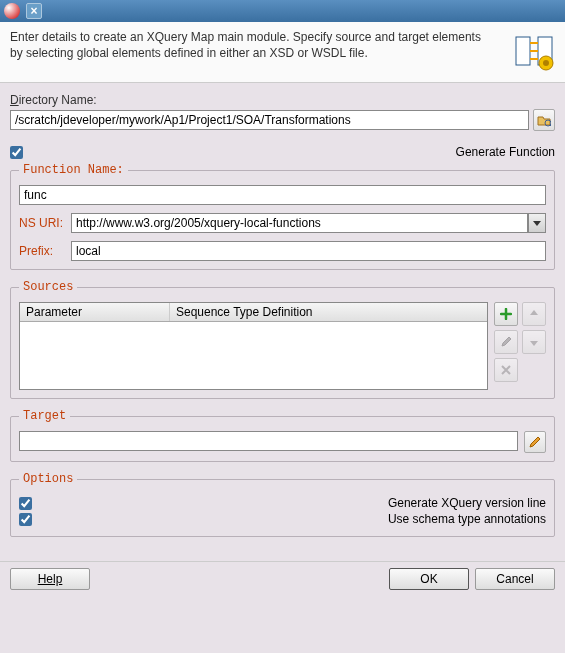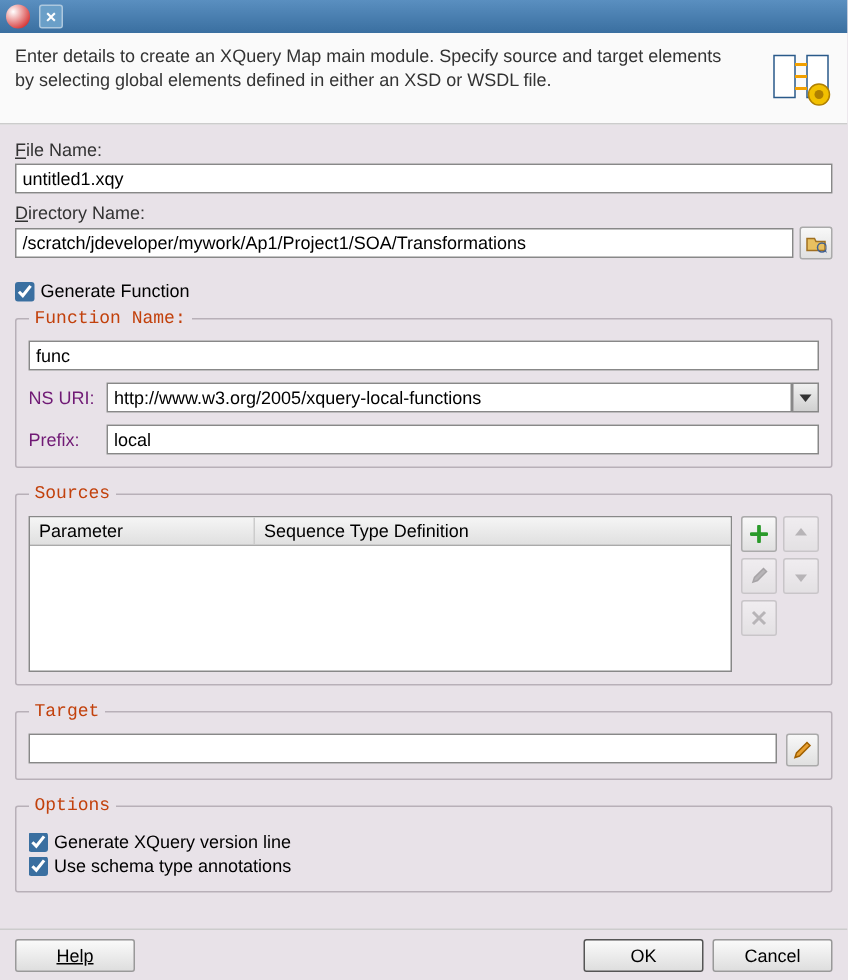--- a/index.html
+++ b/index.html
@@ -23,37 +23,37 @@
 
 .field-row { margin-bottom: 4px; }
 .field-label { display: block; margin-bottom: 2px; color: #333; }
 
 input[type="text"].full { width: 100%; height: 20px; padding: 2px 4px; border: 1px solid #888; background: white; }
 
 .dir-row { display: flex; gap: 4px; align-items: center; }
 .dir-row input { flex: 1; }
 .icon-btn { width: 22px; height: 22px; border: 1px solid #aaa; background: linear-gradient(to bottom, #f8f8f8, #e0e0e0); border-radius: 2px; display: flex; align-items: center; justify-content: center; cursor: pointer; }
 
-.check-row { display: flex; align-items: center; gap: 4px; margin: 14px 0 4px 0; }
+.check-row { display: flex; align-items: center; gap: 4px; margin: 14px 0 4px 0; justify-content: space-between; }
 input[type="checkbox"] { width: 13px; height: 13px; accent-color: #3a6fa0; }
 
 fieldset { border: 1px solid #b8b0b8; border-radius: 2px; padding: 8px; margin-bottom: 10px; }
 legend { color: #c2410c; padding: 0 4px; font-family: Liberation Mono, monospace; }
 
 .fn-grid { display: grid; grid-template-columns: auto 1fr; gap: 8px 8px; align-items: center; }
 .fn-grid .span-all { grid-column: 1 / -1; }
-.fn-grid label { color: #701a75; }
+.fn-grid label { color: #c2410c; }
 
 .combo { display: flex; width: 100%; }
 .combo input { flex: 1; border-right: none; }
 .combo-btn { width: 18px; height: 20px; border: 1px solid #888; background: linear-gradient(to bottom, #f0f0f0, #d0d0d0); display: flex; align-items: center; justify-content: center; cursor: pointer; }
 .combo-btn::after { content: ""; border-left: 4px solid transparent; border-right: 4px solid transparent; border-top: 5px solid #333; }
 
 .sources-body { display: flex; gap: 6px; }
-.sources-table { flex: 1; border: 1px solid #888; background: white; height: 104px; }
+.sources-table { flex: 1; border: 1px solid #888; background: white; height: 88px; }
 .sources-header { display: flex; background: linear-gradient(to bottom, #f5f5f5, #e0e0e0); border-bottom: 1px solid #aaa; }
 .sources-header .col { padding: 2px 6px; border-right: 1px solid #ccc; }
 .sources-header .col:first-child { width: 150px; }
 .sources-header .col:last-child { flex: 1; border-right: none; }
 .sources-btns { display: grid; grid-template-columns: 24px 24px; grid-auto-rows: 24px; gap: 4px; }
 .sources-btns .icon-btn { width: 24px; height: 24px; }
 .sources-btns .span1 { grid-column: 1; }
 
 .target-row { display: flex; gap: 6px; }
 .target-row input { flex: 1; background: white; }
@@ -83,24 +83,20 @@
         <rect x="2" y="6" width="14" height="28" fill="#fff" stroke="#2a5a8a" stroke-width="1"></rect>
         <rect x="24" y="6" width="14" height="28" fill="#fff" stroke="#2a5a8a" stroke-width="1"></rect>
         <path d="M16 12 L24 12 M16 20 L24 20 M16 28 L24 28" stroke="#f2a000" stroke-width="2"></path>
         <circle cx="32" cy="32" r="7" fill="#f2c000" stroke="#b08000"></circle>
         <circle cx="32" cy="32" r="3" fill="#b08000"></circle>
       </svg>
     </div>
   </div>
 
   <div class="body">
-    <div class="field-row">
-      <label class="field-label"><span class="label-u">F</span>ile Name:</label>
-      <input type="text" class="full" value="untitled1.xqy" style="">
-    </div>
 
     <div class="field-row" style="margin-top:6px">
       <label class="field-label"><span class="label-u">D</span>irectory Name:</label>
       <div class="dir-row">
         <input type="text" class="full" value="/scratch/jdeveloper/mywork/Ap1/Project1/SOA/Transformations" style="">
         <div class="icon-btn">
           <svg width="14" height="14" viewBox="0 0 14 14">
               <path d="M1 4h5l1 2h6v6H1z" fill="#e8c060" stroke="#a07020"></path>
               <circle cx="11" cy="10" r="3" fill="none" stroke="#406090"></circle>
               <path d="M13 12l2 2" stroke="#406090"></path>

